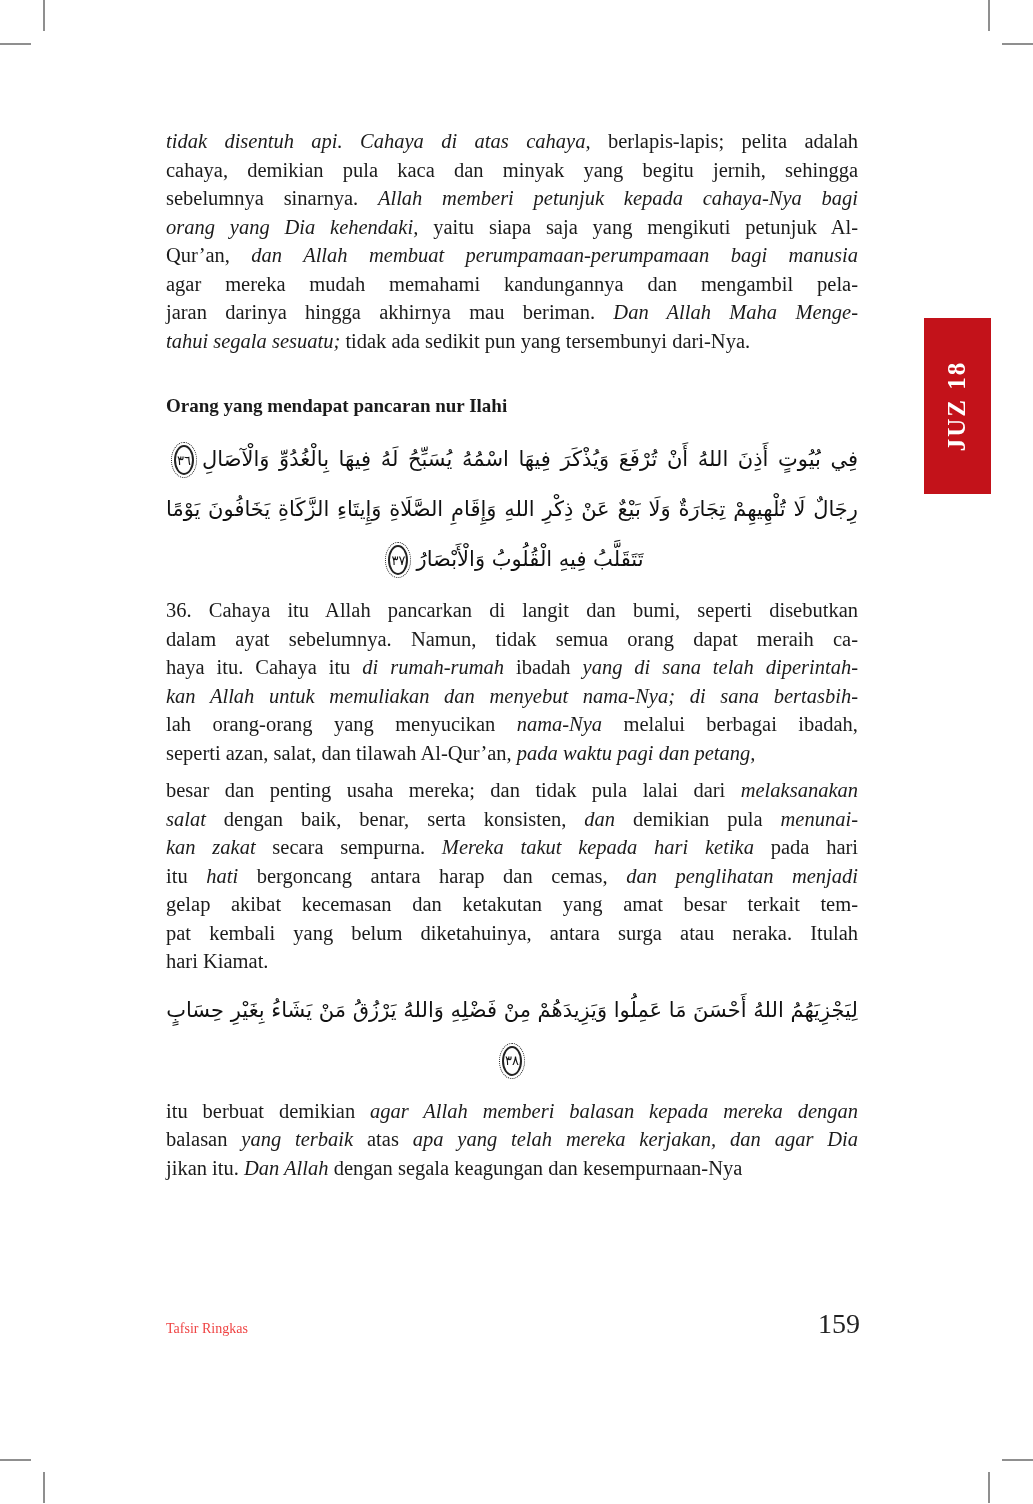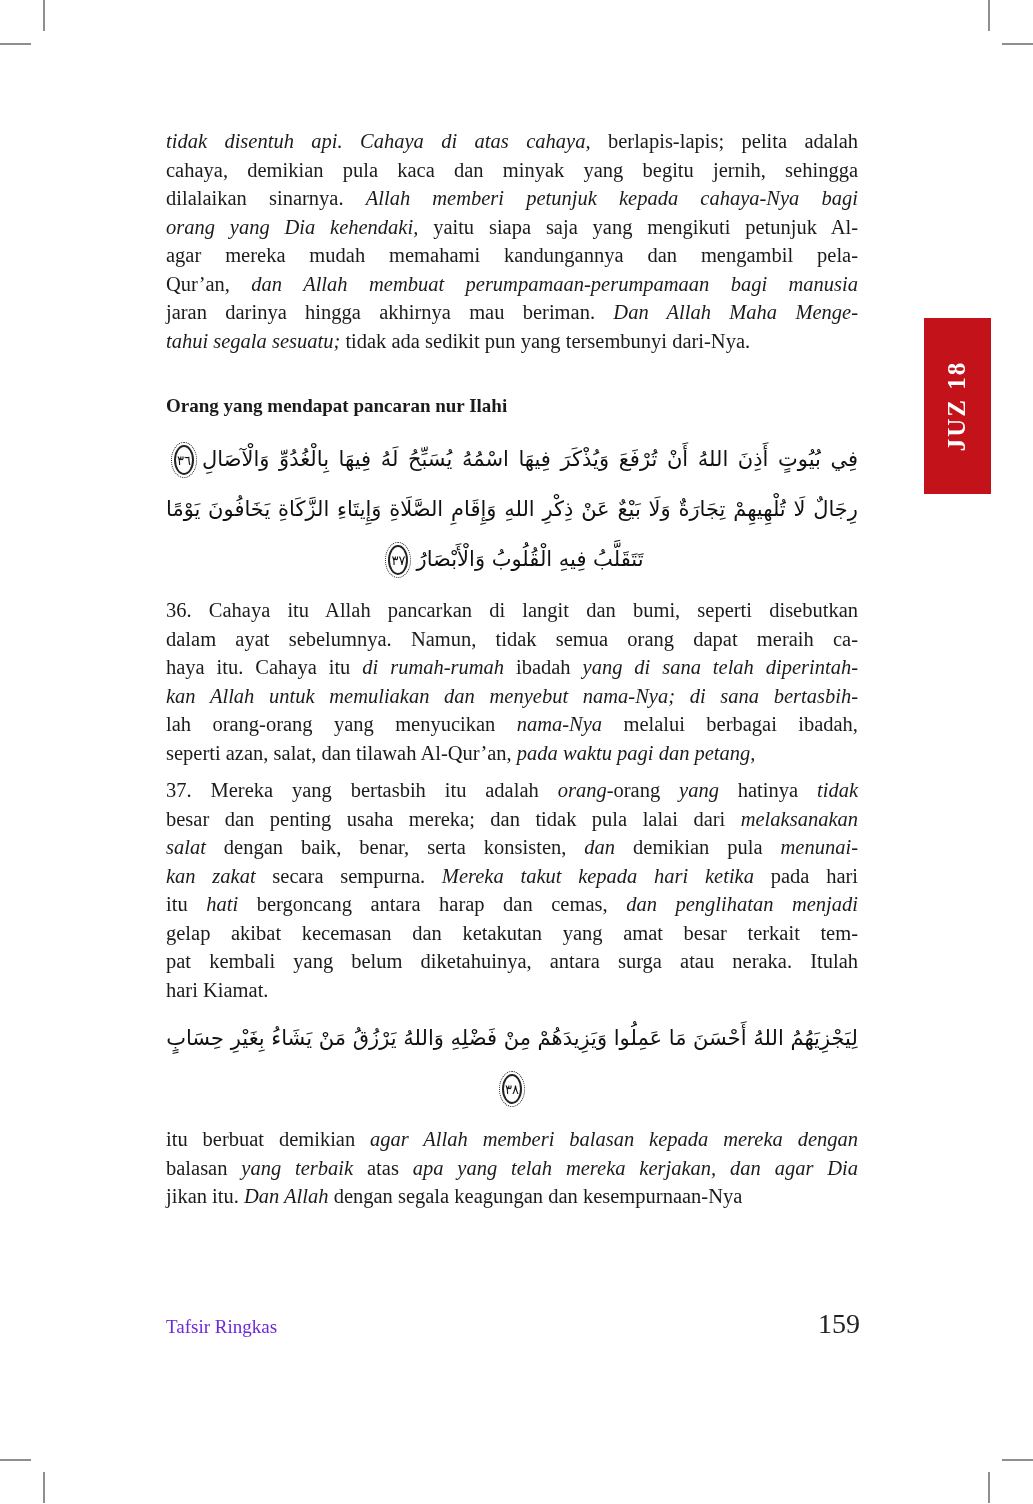--- a/index.html
+++ b/index.html
@@ -44,21 +44,21 @@
     width:20px;height:30px;border:2px solid #222;border-radius:50%;
     outline:1px dotted #222;outline-offset:2px;
     font-size:13px;line-height:1;margin:0 8px;vertical-align:middle;
     box-sizing:border-box;
   }
   
   .footer{
     position:absolute;left:166px;top:1308px;width:694px;
     display:flex;justify-content:space-between;align-items:baseline;
   }
-  .footer .book{font-size:19px;color:#6d28d9;}
+  .footer .book{font-size:14px;color:#ef4444;}
   .footer .pagenum{font-size:28px;color:#222;text-align:right;}
 </style>
 </head>
 <body>
 
 <div class="mark v" style="left:43px;top:0;"></div>
 <div class="mark h" style="left:0;top:43px;"></div>
 <div class="mark v" style="left:988px;top:0;"></div>
 <div class="mark h" style="left:1002px;top:43px;"></div>
 <div class="mark h" style="left:0;top:1459px;"></div>
@@ -67,43 +67,42 @@
 <div class="mark v" style="left:988px;top:1472px;"></div>
 
 <div class="juz-tab" style="background: rgb(195, 18, 26);">
   <span>JUZ 18</span>
 </div>
 
 <main class="content">
     <div class="para">
       <div class="tline"><i>tidak disentuh api. Cahaya di atas cahaya,</i><span> berlapis-lapis; pelita adalah</span></div>
       <div class="tline"><span>cahaya, demikian pula kaca dan minyak yang begitu jernih, sehingga</span></div>
-      <div class="tline"><span>dilalaikan sinarnya. </span><i>Allah memberi petunjuk kepada cahaya-Nya bagi</i></div>
+      <div class="tline"><span>sebelumnya sinarnya. </span><i>Allah memberi petunjuk kepada cahaya-Nya bagi</i></div>
       <div class="tline"><i>orang yang Dia kehendaki,</i><span> yaitu siapa saja yang mengikuti petunjuk Al-</span></div>
+      <div class="tline"><span>Qur’an, </span><i>dan Allah membuat perumpamaan-perumpamaan bagi manusia</i></div>
       <div class="tline"><span>agar mereka mudah memahami kandungannya dan mengambil pela-</span></div>
-      <div class="tline"><span>Qur’an, </span><i>dan Allah membuat perumpamaan-perumpamaan bagi manusia</i></div>
       <div class="tline"><span>jaran darinya hingga akhirnya mau beriman. </span><i>Dan Allah Maha Menge-</i></div>
       <div class="tline lastline"><i>tahui segala sesuatu;</i><span> tidak ada sedikit pun yang tersembunyi dari-Nya.</span></div>
     </div>
     <div class="heading">Orang yang mendapat pancaran nur Ilahi</div>
     <div class="arabic">
       <div class="aline"><span>فِي بُيُوتٍ أَذِنَ اللهُ أَنْ تُرْفَعَ وَيُذْكَرَ فِيهَا اسْمُهُ يُسَبِّحُ لَهُ فِيهَا بِالْغُدُوِّ وَالْآصَالِ</span><span class="ayah">٣٦</span></div>
       <div class="aline"><span>رِجَالٌ لَا تُلْهِيهِمْ تِجَارَةٌ وَلَا بَيْعٌ عَنْ ذِكْرِ اللهِ وَإِقَامِ الصَّلَاةِ وَإِيتَاءِ الزَّكَاةِ يَخَافُونَ يَوْمًا</span></div>
       <div class="aline center"><span>تَتَقَلَّبُ فِيهِ الْقُلُوبُ وَالْأَبْصَارُ</span><span class="ayah">٣٧</span></div>
     </div>
     <div class="para">
       <div class="tline"><span>36. Cahaya itu Allah pancarkan di langit dan bumi, seperti disebutkan</span></div>
       <div class="tline"><span>dalam ayat sebelumnya. Namun, tidak semua orang dapat meraih ca-</span></div>
       <div class="tline"><span>haya itu. Cahaya itu </span><i>di rumah-rumah</i><span> ibadah </span><i>yang di sana telah diperintah-</i></div>
       <div class="tline"><i>kan Allah untuk memuliakan dan menyebut nama-Nya; di sana bertasbih-</i></div>
       <div class="tline"><span>lah orang-orang yang menyucikan </span><i>nama-Nya</i><span> melalui berbagai ibadah,</span></div>
       <div class="tline lastline"><span>seperti azan, salat, dan tilawah Al-Qur’an, </span><i>pada waktu pagi dan petang,</i></div>
     </div>
     <div class="para">
-      <div class="tline"><span>37. Mereka yang bertasbih itu adalah </span><i>orang</i><span>-orang </span><i>yang</i><span> hatinya </span><i>tidak</i></div>
       <div class="tline"><span>besar dan penting usaha mereka; dan tidak pula lalai dari </span><i>melaksanakan</i></div>
       <div class="tline"><i>salat</i><span> dengan baik, benar, serta konsisten, </span><i>dan</i><span> demikian pula </span><i>menunai-</i></div>
       <div class="tline"><i>kan zakat</i><span> secara sempurna. </span><i>Mereka takut kepada hari ketika</i><span> pada hari</span></div>
       <div class="tline"><span>itu </span><i>hati</i><span> bergoncang antara harap dan cemas, </span><i>dan penglihatan menjadi</i></div>
       <div class="tline"><span>gelap akibat kecemasan dan ketakutan yang amat besar terkait tem-</span></div>
       <div class="tline"><span>pat kembali yang belum diketahuinya, antara surga atau neraka. Itulah</span></div>
       <div class="tline lastline"><span>hari Kiamat.</span></div>
     </div>
     <div class="arabic">
       <div class="aline center"><span>لِيَجْزِيَهُمُ اللهُ أَحْسَنَ مَا عَمِلُوا وَيَزِيدَهُمْ مِنْ فَضْلِهِ وَاللهُ يَرْزُقُ مَنْ يَشَاءُ بِغَيْرِ حِسَابٍ</span><span class="ayah">٣٨</span></div>

